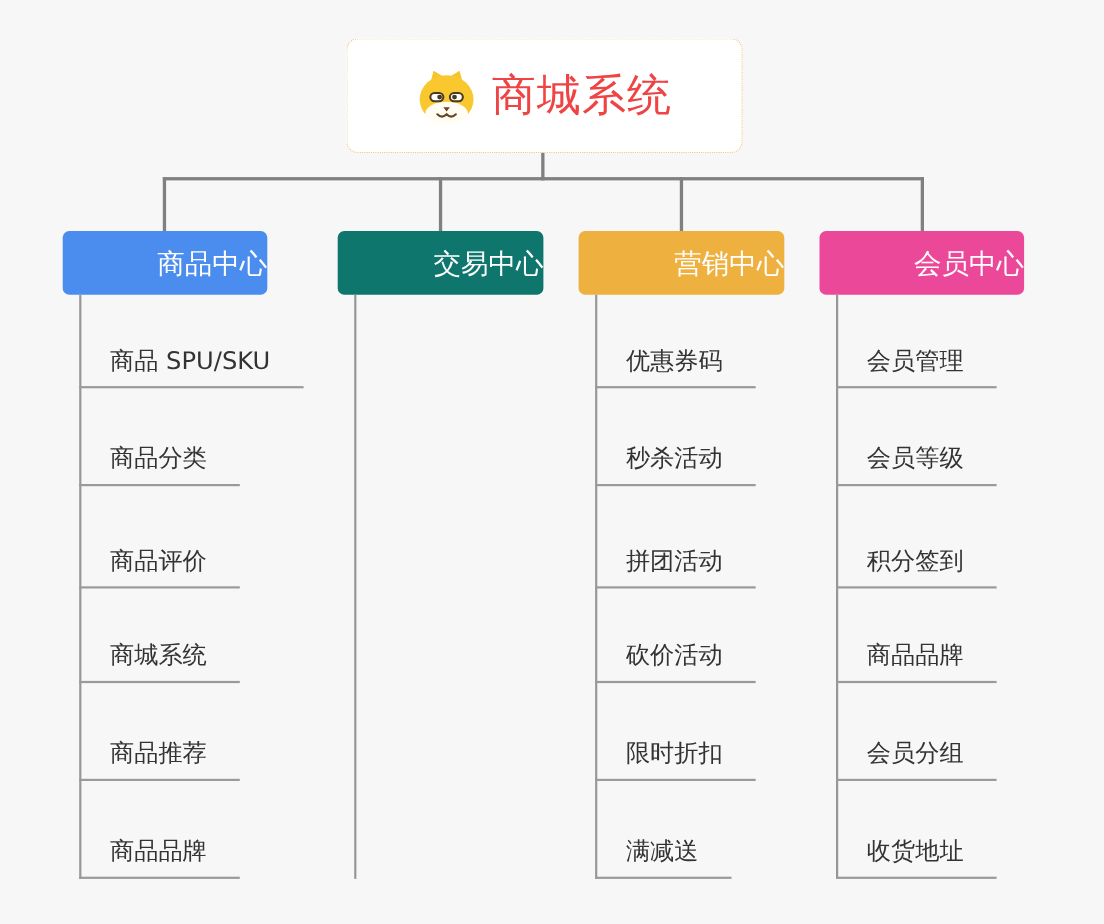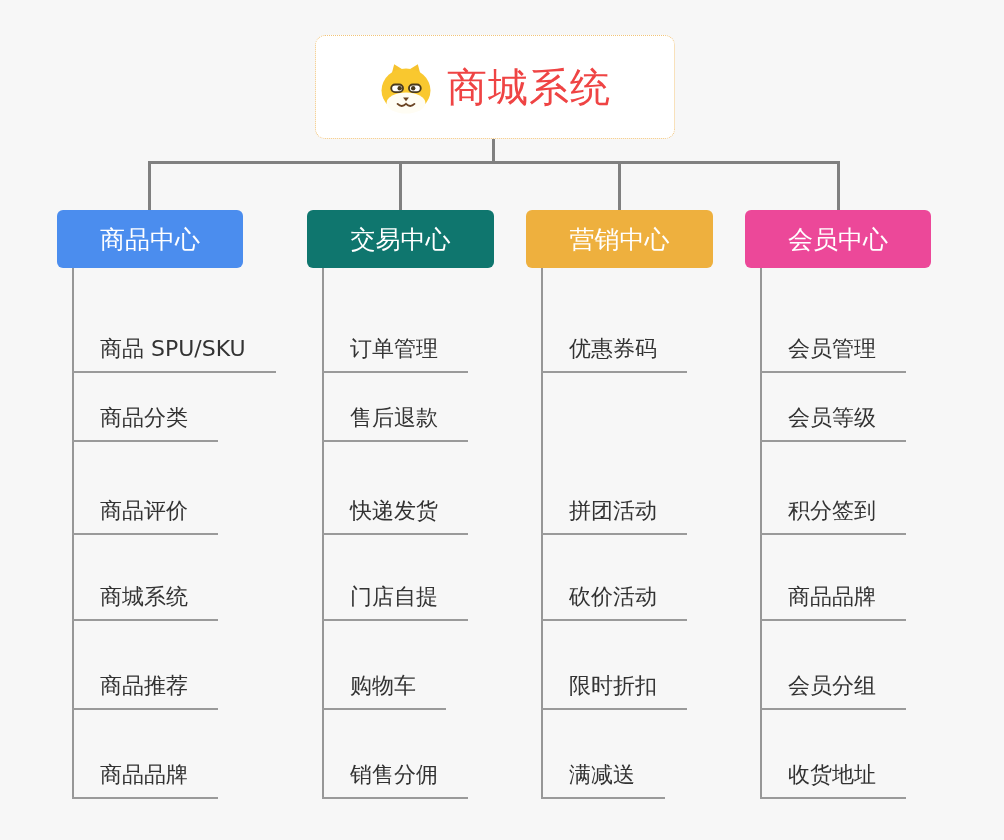--- a/index.html
+++ b/index.html
@@ -26,21 +26,21 @@
   .dog{width:54px;height:54px;flex:0 0 auto;}
 
   
   .conn{position:absolute;background:#808080;}
   .conn.v{width:3px;}
   .conn.h{height:3px;}
 
   
   .branch-box{
     position:absolute;top:210px;height:58px;border-radius:6px;
-    display:flex;align-items:center;justify-content:center;
+    display:flex;align-items:center;justify-content:flex-end;
     color:#ffffff;font-size:25px;white-space:nowrap;
   }
   .b1{left:57px;width:186px;}
   .b2{left:307px;width:187px;}
   .b3{left:526px;width:187px;}
   .b4{left:745px;width:186px;}
 
   
   .spine{position:absolute;top:268px;width:2px;height:531px;background:#979797;}
   .s1{left:72px;} .s2{left:322px;} .s3{left:541px;} .s4{left:760px;}
@@ -48,21 +48,21 @@
   .col{position:absolute;top:268px;width:250px;height:540px;}
   .c1{left:72px;} .c2{left:322px;} .c3{left:541px;} .c4{left:760px;}
 
   .item{
     position:absolute;left:0;
     padding:0 30px 7px 28px;
     font-size:22px;color:#333333;line-height:1.3;
     white-space:nowrap;
     border-bottom:2px solid #9a9a9a;
   }
-  .i0{top:47px;margin-top:20px;} .i1{top:136px;} .i2{top:219px;margin-top:10px;}
+  .i0{top:47px;} .i1{top:136px;} .i2{top:219px;margin-top:10px;}
   .i3{top:315px;} .i4{top:404px;} .i5{top:493px;}
 </style>
 </head>
 <body>
 
 <div class="stage">
 
   <div class="root">
     <svg class="dog" viewBox="0 0 64 64" aria-hidden="true">
       <path d="M13 24 L18 5 L31 13 Z" fill="#f6c22e"></path>
@@ -107,31 +107,24 @@
 
   <div class="col c1">
     <div class="item i0">商品 SPU/SKU</div>
     <div class="item i1">商品分类</div>
     <div class="item i2">商品评价</div>
     <div class="item i3">商城系统</div>
     <div class="item i4">商品推荐</div>
     <div class="item i5">商品品牌</div>
   </div>
 
-  <div class="col c2">
-    <div class="item i0">订单管理</div>
-    <div class="item i1">售后退款</div>
-    <div class="item i2">快递发货</div>
-    <div class="item i3">门店自提</div>
-    <div class="item i4">购物车</div>
-    <div class="item i5">销售分佣</div>
-  </div>
 
   <div class="col c3">
     <div class="item i0">优惠券码</div>
+    <div class="item i1">秒杀活动</div>
     <div class="item i2">拼团活动</div>
     <div class="item i3">砍价活动</div>
     <div class="item i4">限时折扣</div>
     <div class="item i5">满减送</div>
   </div>
 
   <div class="col c4">
     <div class="item i0">会员管理</div>
     <div class="item i1">会员等级</div>
     <div class="item i2">积分签到</div>

